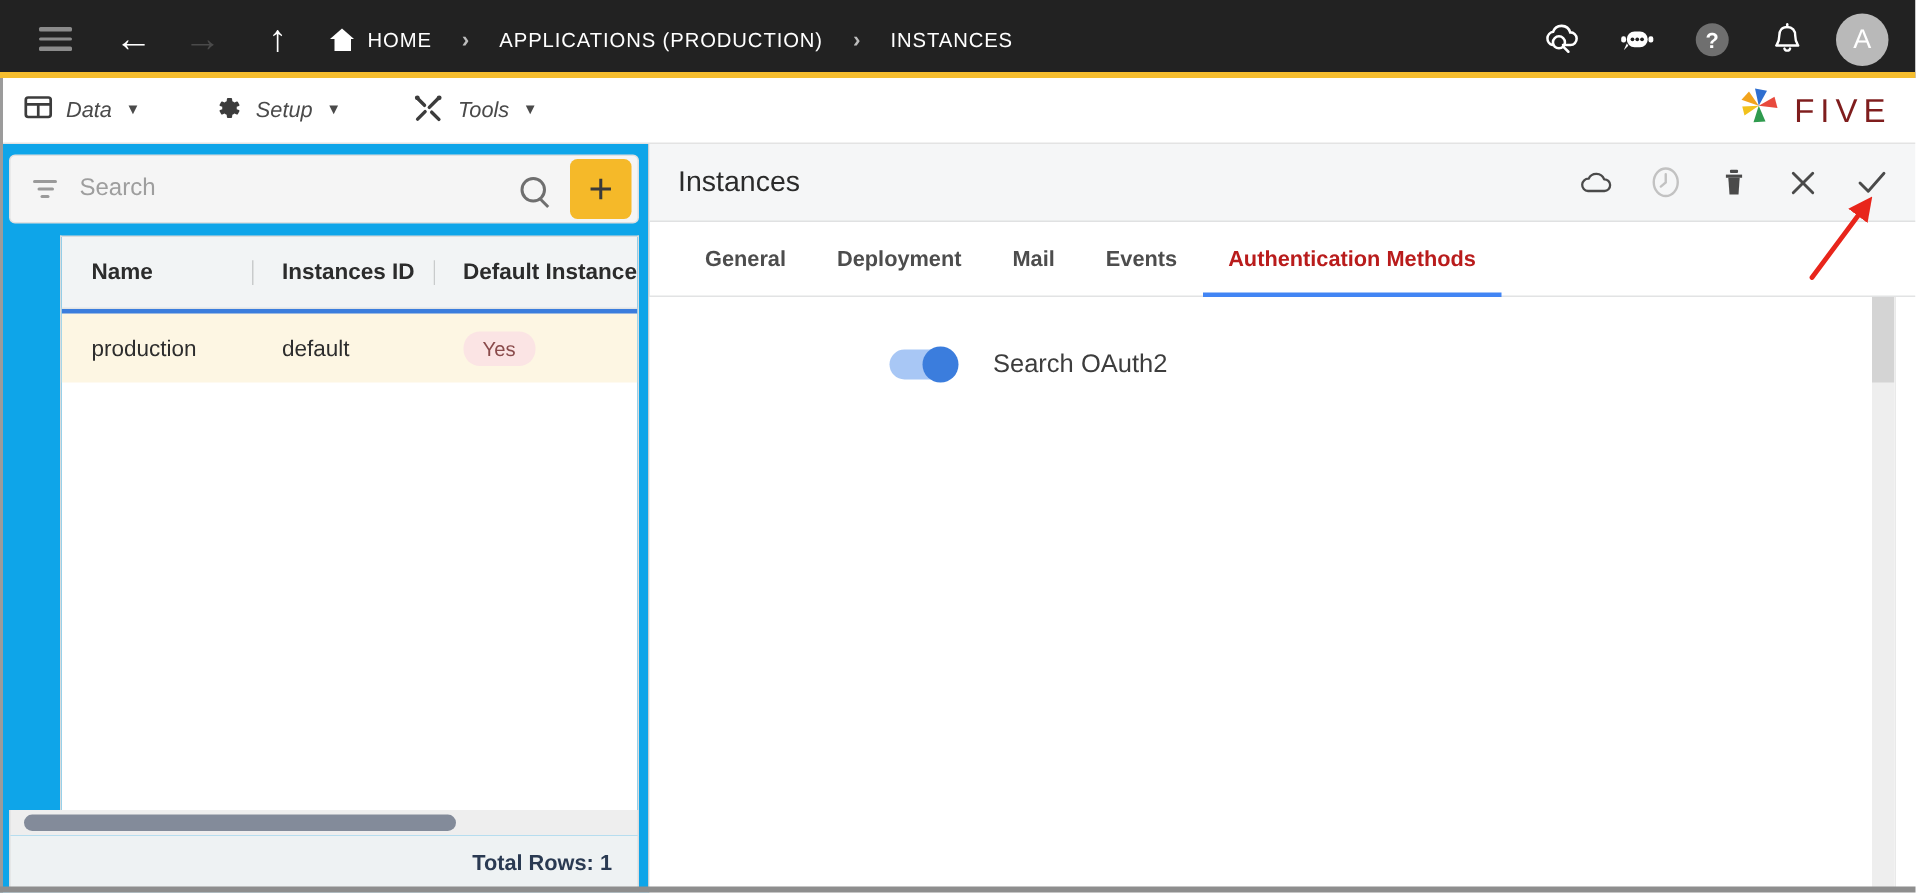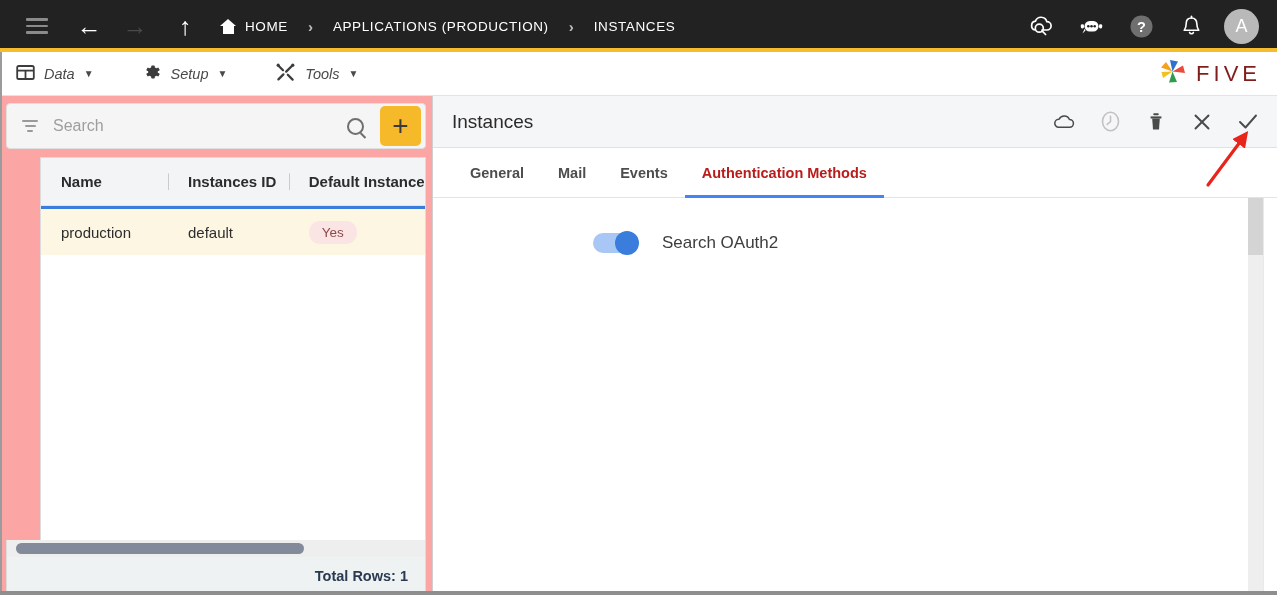--- a/index.html
+++ b/index.html
@@ -80,21 +80,21 @@
   .brand-text {
     font-size: 22px; letter-spacing: 4px; color: #7f1d1d; font-weight: 500;
   }
 
   
   .main { display: flex; height: 499px; background: #ffffff; }
 
   
   .left {
     width: 433px; display: flex; flex-direction: column;
-    border-right: 1px solid #cfcfcf; background: #fca5a5;
+    border-right: 1px solid #cfcfcf; background: #0ea5e9;
     padding: 7px 6px 0 6px;
   }
   .searchbar {
     height: 46px; border: 1px solid #e0e0e0; border-radius: 4px;
     background: #f5f5f5; display: flex; align-items: center;
     padding: 0 4px 0 14px; margin-bottom: 8px; flex: 0 0 auto;
   }
   .filter-glyph { display:flex; flex-direction:column; gap:3px; align-items:center; width:18px; cursor:pointer;}
   .filter-glyph i { display:block; height:2px; background:#9a9a9a; border-radius:1px; }
   .filter-glyph i:nth-child(1){ width:16px; }
@@ -427,20 +427,21 @@
         <span class="pi">
           <svg width="24" height="22" viewBox="0 0 24 22">
             <polyline points="4,11 9.5,16.5 20,4.5" fill="none" stroke="#4a4a4a" stroke-width="1.9" stroke-linecap="round" stroke-linejoin="round"></polyline>
           </svg>
         </span>
       </div>
     </div>
 
     <div class="tabbar">
       <div class="tab">General</div>
+      <div class="tab">Deployment</div>
       <div class="tab">Mail</div>
       <div class="tab">Events</div>
       <div class="tab active">Authentication Methods</div>
     </div>
 
     <div class="panel-body">
       <div class="toggle-row">
         <div class="switch">
           <div class="knob"></div>
         </div>

